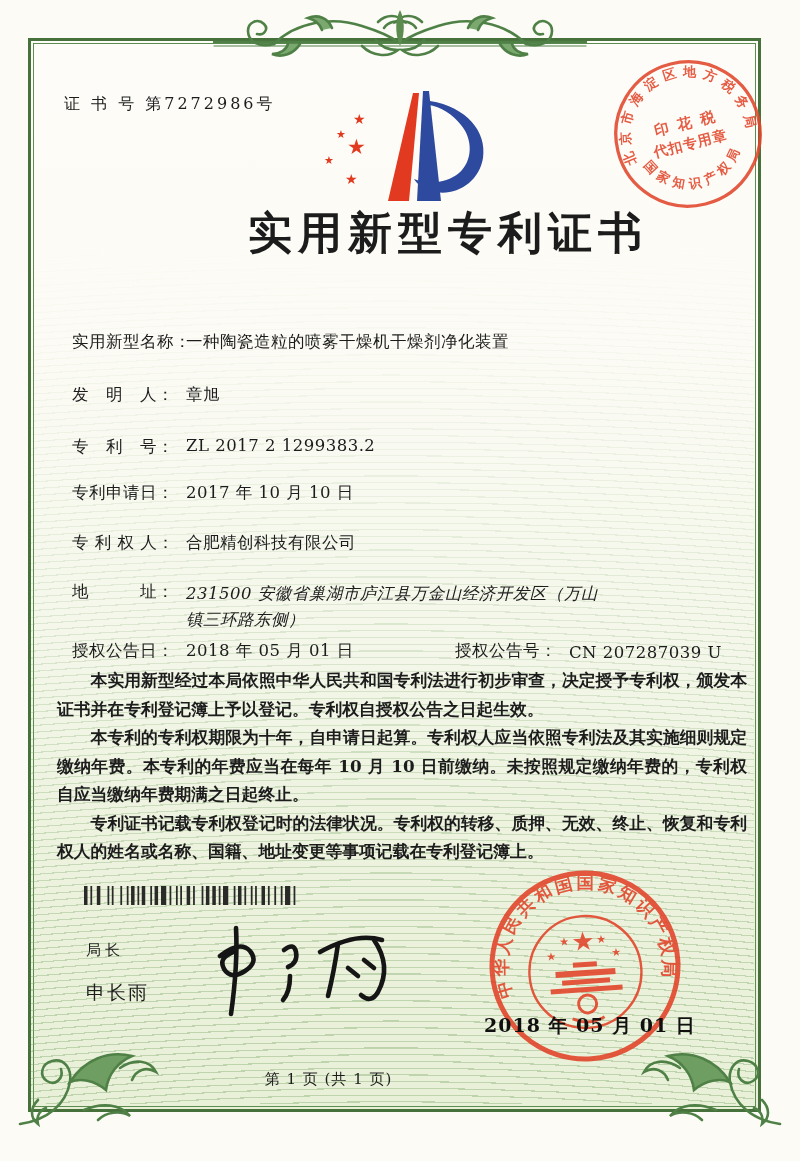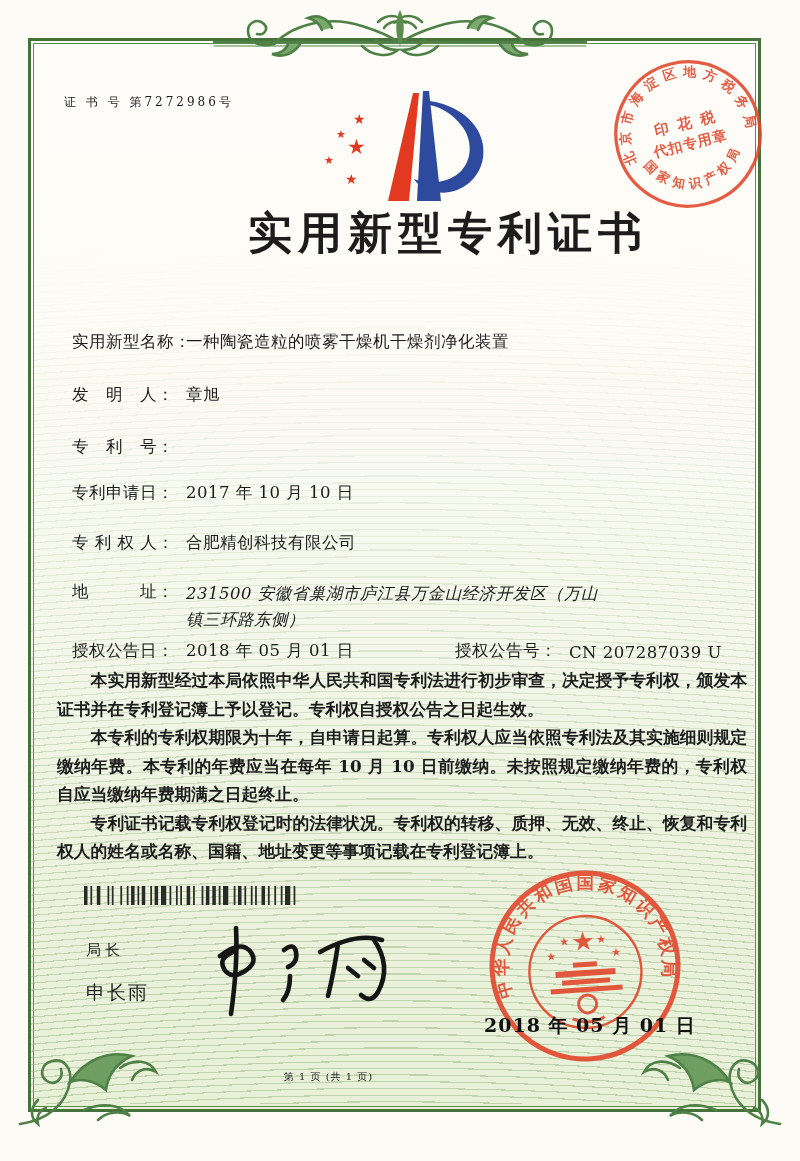--- a/index.html
+++ b/index.html
@@ -11,34 +11,34 @@
   .frame{position:absolute;left:28px;top:38px;width:727px;height:1068px;
          border:3px solid #47713a;background:linear-gradient(180deg,#fdfcf8 0%,#fcfbf5 28%,#f4f7ea 55%,#ecf2dd 78%,#e9f0d8 100%);}
   .frame::before{content:"";position:absolute;inset:2px;border:1px solid #5d8c50;}
   .guilloche{position:absolute;left:31px;top:250px;width:723px;height:854px;
     background:repeating-radial-gradient(2400px 1700px at 360px 2750px,
       rgba(130,172,112,.42) 0 1.6px, rgba(255,255,255,0) 1.6px 9.5px);
     -webkit-mask-image:linear-gradient(180deg,transparent 0,rgba(0,0,0,.30) 30%,rgba(0,0,0,.75) 62%,#000 88%);
     mask-image:linear-gradient(180deg,transparent 0,rgba(0,0,0,.30) 30%,rgba(0,0,0,.75) 62%,#000 88%);}
 
   
-  .cert-no{left:64px;top:94px;font-size:12px;letter-spacing:3px;}
+  .cert-no{left:64px;top:94px;font-size:16px;letter-spacing:3px;}
   .title{left:0;top:204px;width:800px;text-align:center;font-size:44px;font-weight:bold;
          letter-spacing:6px;padding-left:48px;}
   .frow{left:72px;font-size:16.5px;letter-spacing:.5px;display:flex;}
   .flabel{white-space:pre;width:108px;flex:0 0 108px;}
   .fvalue{padding-left:6px;}
   .addr .fvalue{width:420px;line-height:1.55;font-style:italic;}
   .grant-no{position:absolute;left:383px;top:0;display:flex;align-items:flex-end;}
   .paras{left:57px;top:666px;width:690px;font-size:16.8px;line-height:1.70;text-align:justify;}
   .paras p{margin:0;text-indent:2em;font-weight:bold;}
   .officer-title{left:86px;top:941px;font-size:15px;letter-spacing:4px;font-family:"DejaVu Sans","Liberation Sans",sans-serif;}
   .officer-name{left:86px;top:980px;font-size:19px;letter-spacing:2px;font-family:Liberation Sans, sans-serif;}
   .seal-date{left:484px;top:1013px;font-size:19px;letter-spacing:1px;color:#101010;font-weight:bold;z-index:6;}
-  .footer{left:0;top:1070px;width:657px;text-align:center;font-size:10px;letter-spacing:1px;}
+  .footer{left:0;top:1070px;width:657px;text-align:center;font-size:15px;letter-spacing:1px;}
 
   
   .stamp-top{left:610px;top:56px;width:156px;height:156px;transform:rotate(-14deg);opacity:.88;}
   .seal-big{left:485px;top:866px;width:200px;height:200px;opacity:.90;z-index:5;transform:rotate(-4deg);}
   .logo{left:320px;top:88px;width:170px;height:118px;}
   .signature{left:198px;top:922px;width:220px;height:100px;}
   .barcode{left:84px;top:886px;width:216px;height:19px;}
   .ornament-top{left:212px;top:6px;width:376px;height:64px;}
   .flourish{width:148px;height:98px;}
   .flourish.bl{left:14px;top:1030px;}
@@ -123,20 +123,21 @@
 <div class="abs frow" style="top:331px">
   <span class="flabel">实用新型名称：</span>
   <span class="fvalue">一种陶瓷造粒的喷雾干燥机干燥剂净化装置</span>
 </div>
 <div class="abs frow" style="top:384px">
   <span class="flabel">发　明　人：</span>
   <span class="fvalue">章旭</span>
 </div>
 <div class="abs frow" style="top:436px">
   <span class="flabel">专　利　号：</span>
+  <span class="fvalue">ZL 2017 2 1299383.2</span>
 </div>
 <div class="abs frow" style="top:482px">
   <span class="flabel">专利申请日：</span>
   <span class="fvalue">2017 年 10 月 10 日</span>
 </div>
 <div class="abs frow" style="top:532px">
   <span class="flabel">专 利 权 人：</span>
   <span class="fvalue">合肥精创科技有限公司</span>
 </div>
 <div class="abs frow addr" style="top:581px">

